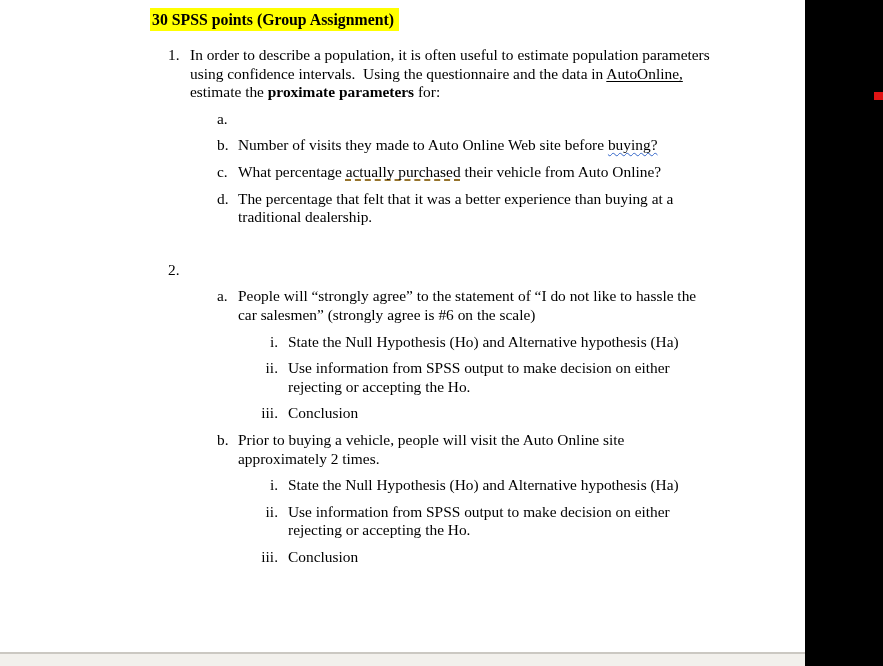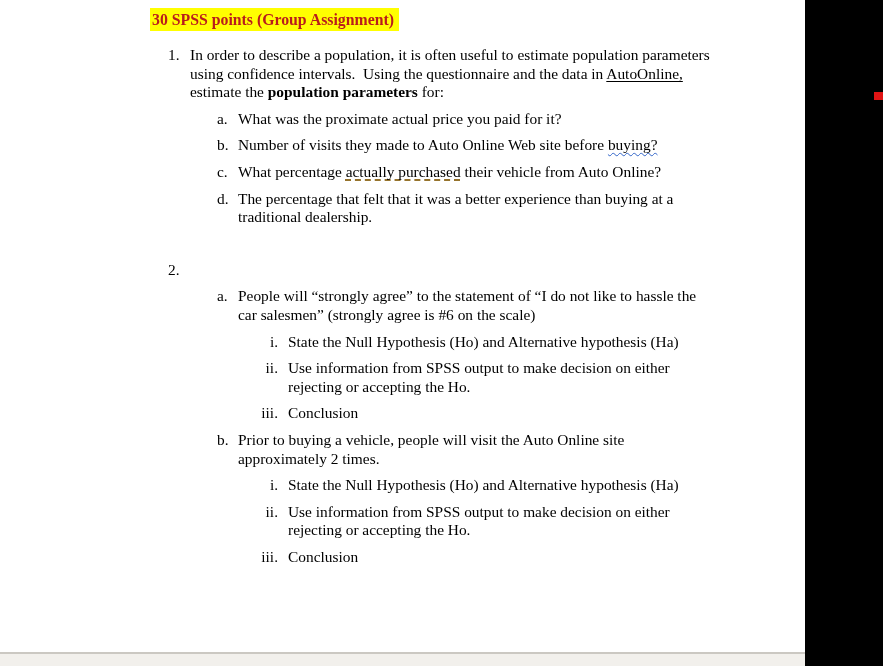--- a/index.html
+++ b/index.html
@@ -21,21 +21,21 @@
     background: #ffffff;
     color: #000000;
     font-size: 15.4px;
     line-height: 18.6px;
   }
 
   .title-row { margin: 8px 0 15px 150px; }
   .doc-title {
     display: inline-block;
     background: #ffff00;
-    color: #b91c1c;
+    color: #000000;
     font-weight: 700;
     font-size: 15.8px;
     line-height: 21px;
     padding: 1px 5px 1px 2px;
   }
 
   .row { display: flex; margin: 0 0 8px 0; }
   .row .marker { flex: 0 0 auto; }
   .lvl1 { padding-left: 168px; }
   .lvl1 .marker { width: 22px; }
@@ -102,26 +102,25 @@
 <div class="screen">
 
   <div class="page">
 
     <div class="title-row"><span class="doc-title">30 SPSS points (Group Assignment)</span></div>
 
     <div class="row lvl1">
       <span class="marker">1.</span>
       <div class="ptext"><span>In order to describe a population, it is often useful to estimate population parameters
 using confidence intervals.  Using the questionnaire and the data in </span><span class="u-spell">AutoOnline,</span><span>
-estimate the </span><span class="bold">population parameters</span><span> for:</span></div>
+estimate the </span><span class="bold">proximate parameters</span><span> for:</span></div>
     </div>
 
     <div class="row lvl2">
       <span class="marker">a.</span>
-      <div class="ptext">What was the proximate actual price you paid for it?</div>
     </div>
 
     <div class="row lvl2">
       <span class="marker">b.</span>
       <div class="ptext"><span>Number of visits they made to Auto Online Web site before </span><span class="u-blue">buying?</span></div>
     </div>
 
     <div class="row lvl2">
       <span class="marker">c.</span>
       <div class="ptext"><span>What percentage </span><span class="u-dash">actually purchased</span><span> their vehicle from Auto Online?</span></div>

